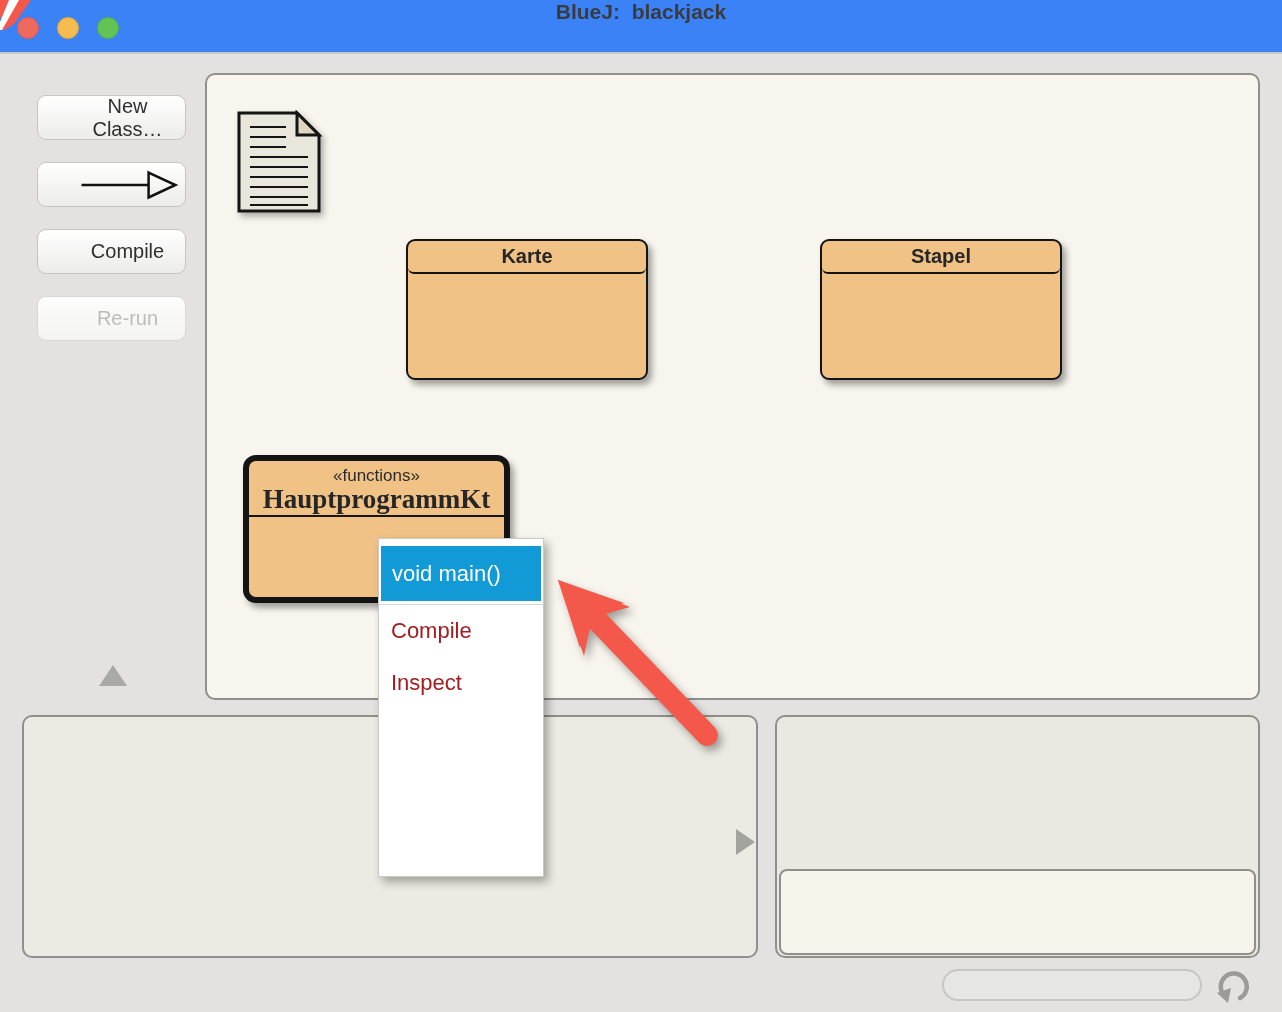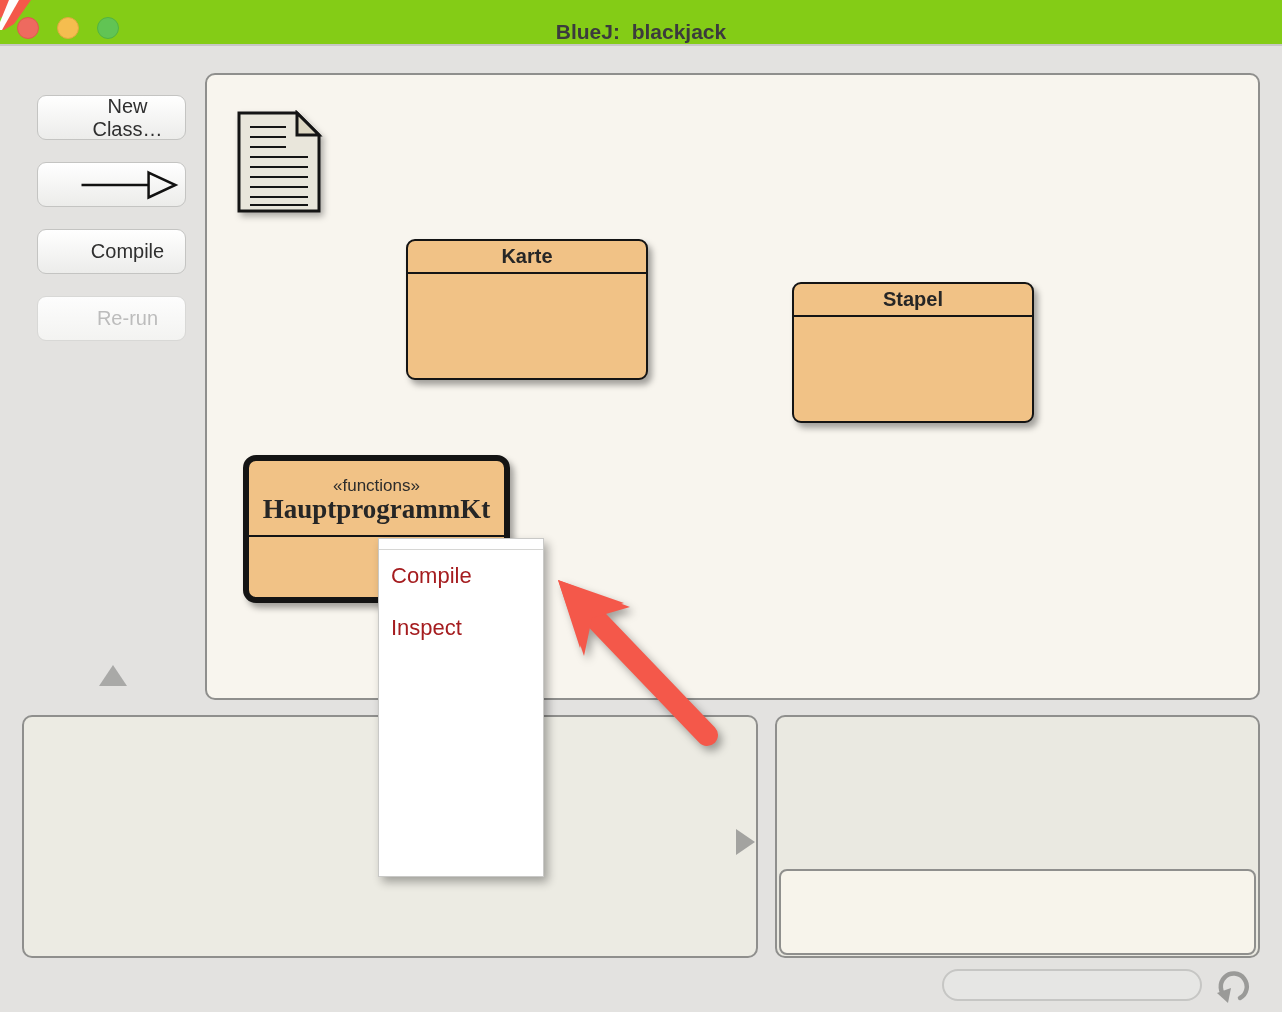--- a/index.html
+++ b/index.html
@@ -5,23 +5,23 @@
   * { margin:0; padding:0; box-sizing:border-box; }
   html,body { width:1282px; height:1012px; }
   body {
     font-family:"Liberation Sans", sans-serif;
     background:#e3e2e0;
     position:relative;
     overflow:hidden;
   }
   
   .titlebar {
-    position:absolute; left:0; top:0; width:1282px; height:46px;
-    background:#84cc16; border-bottom:2px solid #c7c7c5;
-    display:flex; align-items:flex-end; justify-content:center;
+    position:absolute; left:0; top:0; width:1282px; height:54px;
+    background:#3b82f6; border-bottom:2px solid #c7c7c5;
+    display:flex; align-items:flex-start; justify-content:center;
   }
   .title {
     font-weight:bold; font-size:21px; color:#3b3b3d; white-space:pre;
   }
   .lights { position:absolute; left:17px; top:17px; display:flex; gap:18px; }
   .light { width:22px; height:22px; border-radius:50%; }
   .light.red   { background:#ee6a5f; border:1px solid #e0584e; }
   .light.yellow{ background:#f5bd4f; border:1px solid #e0a83e; }
   .light.green { background:#61c454; border:1px solid #51b343; }
   .corner-frag { position:absolute; left:0; top:0; z-index:60; }
@@ -50,31 +50,31 @@
   }
   .readme { position:absolute; left:236px; top:110px; }
 
   .class-box {
     position:absolute;
     background:#f1c286; border:2.5px solid #141414; border-radius:9px;
     box-shadow:4px 5px 6px rgba(0,0,0,0.35);
   }
   .class-box .hdr {
     height:33px; border-bottom:2px solid #141414;
-    display:flex; align-items:center; justify-content:center;
+    display:flex; align-items:center; justify-content:center;border-radius:6px;
   }
   .class-name { font-weight:bold; font-size:20px; color:#262626; }
   .class-karte  { left:406px; top:239px; width:242px; height:141px; }
-  .class-stapel { left:792px; top:239px; width:242px; height:141px;margin-top:43px; }
+  .class-stapel { left:820px; top:239px; width:242px; height:141px; }
   .class-haupt {
     left:243px; top:455px; width:267px; height:148px;
     border-width:6px; border-radius:13px;
   }
   .class-haupt .hdr2 {
-    height:76px; border-bottom:2.5px solid #141414;
+    height:56px; border-bottom:2.5px solid #141414;
     display:flex; flex-direction:column; align-items:center; justify-content:center;
   }
   .stereotype { font-size:17px; color:#2c2c2c; line-height:21px; }
   .class-haupt .class-name { font-size:27px; line-height:26px;font-family:Liberation Serif, serif; }
 
   
   .menu {
     position:absolute; left:378px; top:538px; width:166px; height:339px;
     background:#ffffff; border:1px solid #c9c9c7;
     box-shadow:4px 5px 9px rgba(0,0,0,0.32);
@@ -193,20 +193,21 @@
 </div>
 
 <div class="class-box class-haupt">
   <div class="hdr2">
     <span class="stereotype">«functions»</span>
     <span class="class-name">HauptprogrammKt</span>
   </div>
 </div>
 
 <div class="menu">
+  <div class="menu-sel">void main()</div>
   <hr class="menu-sep">
   <div class="menu-item">Compile</div>
   <div class="menu-item">Inspect</div>
 </div>
 
 <svg class="anno-arrow" width="200" height="200" viewBox="0 0 200 200" style="filter:drop-shadow(4px 5px 4px rgba(0,0,0,0.35));">
   <line x1="52" y1="53" x2="167" y2="173" stroke="#f4584a" stroke-width="22" stroke-linecap="round"></line>
   <polygon points="18,18 84,41 50,52 40,86" fill="#f4584a"></polygon>
   <polygon points="18,18 90,45 52,56 44,94" fill="#f4584a"></polygon>
 </svg>

